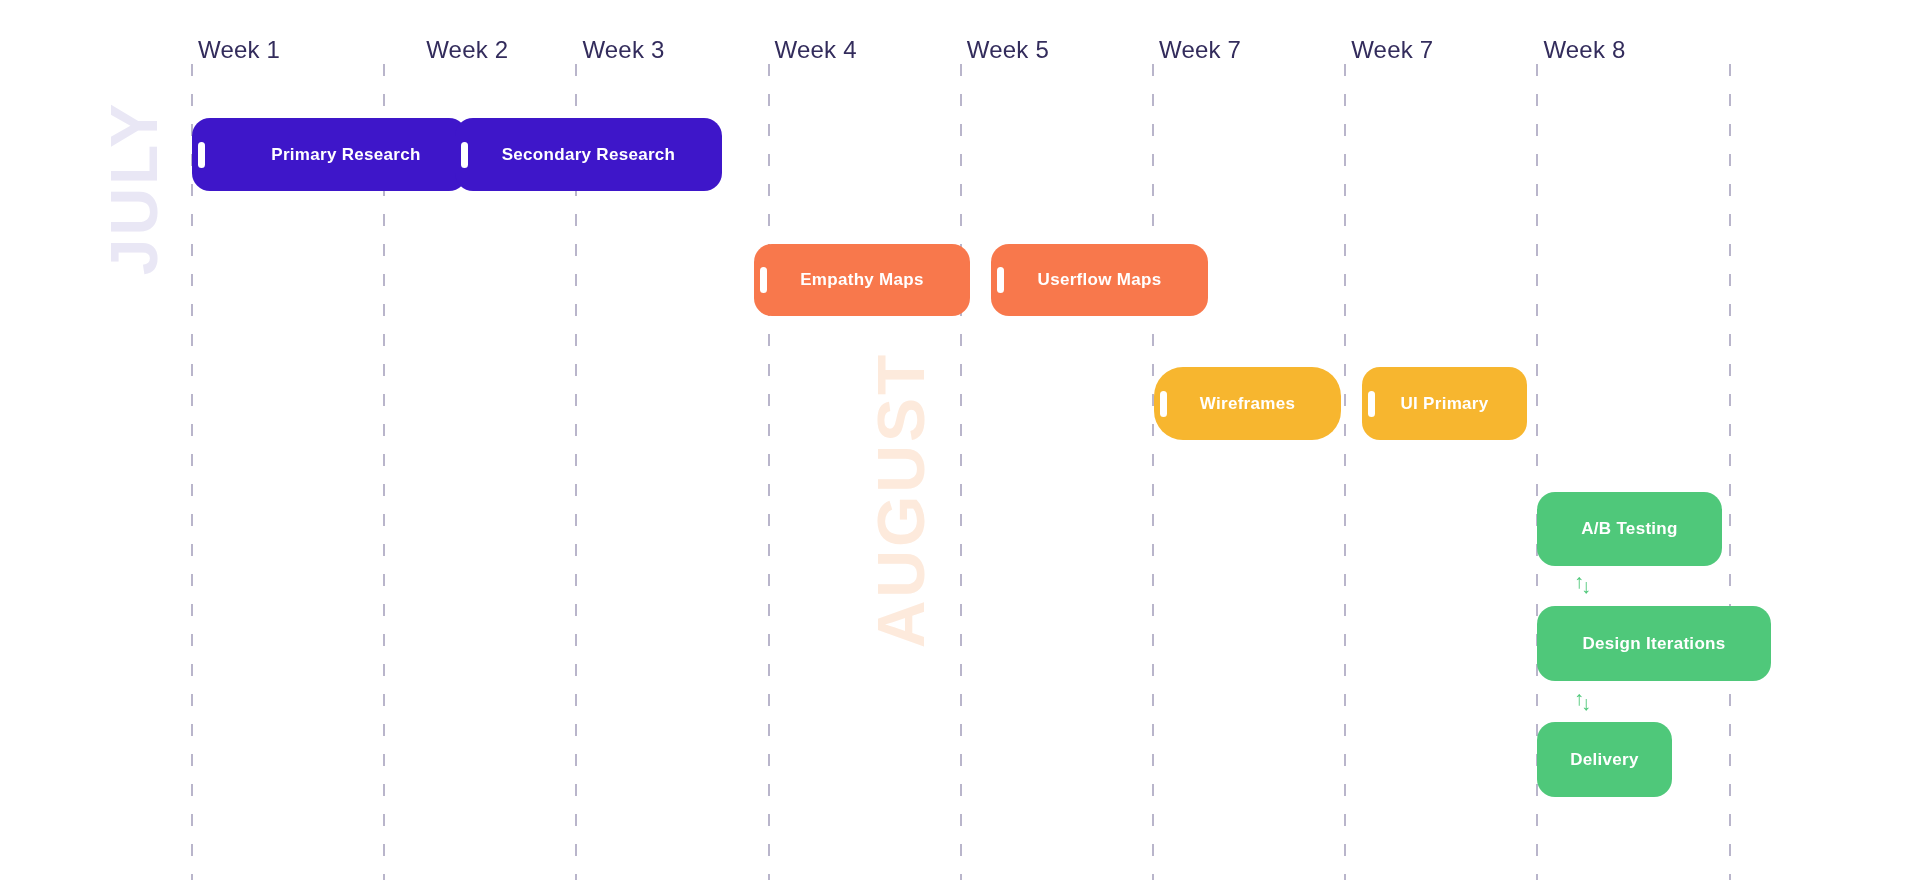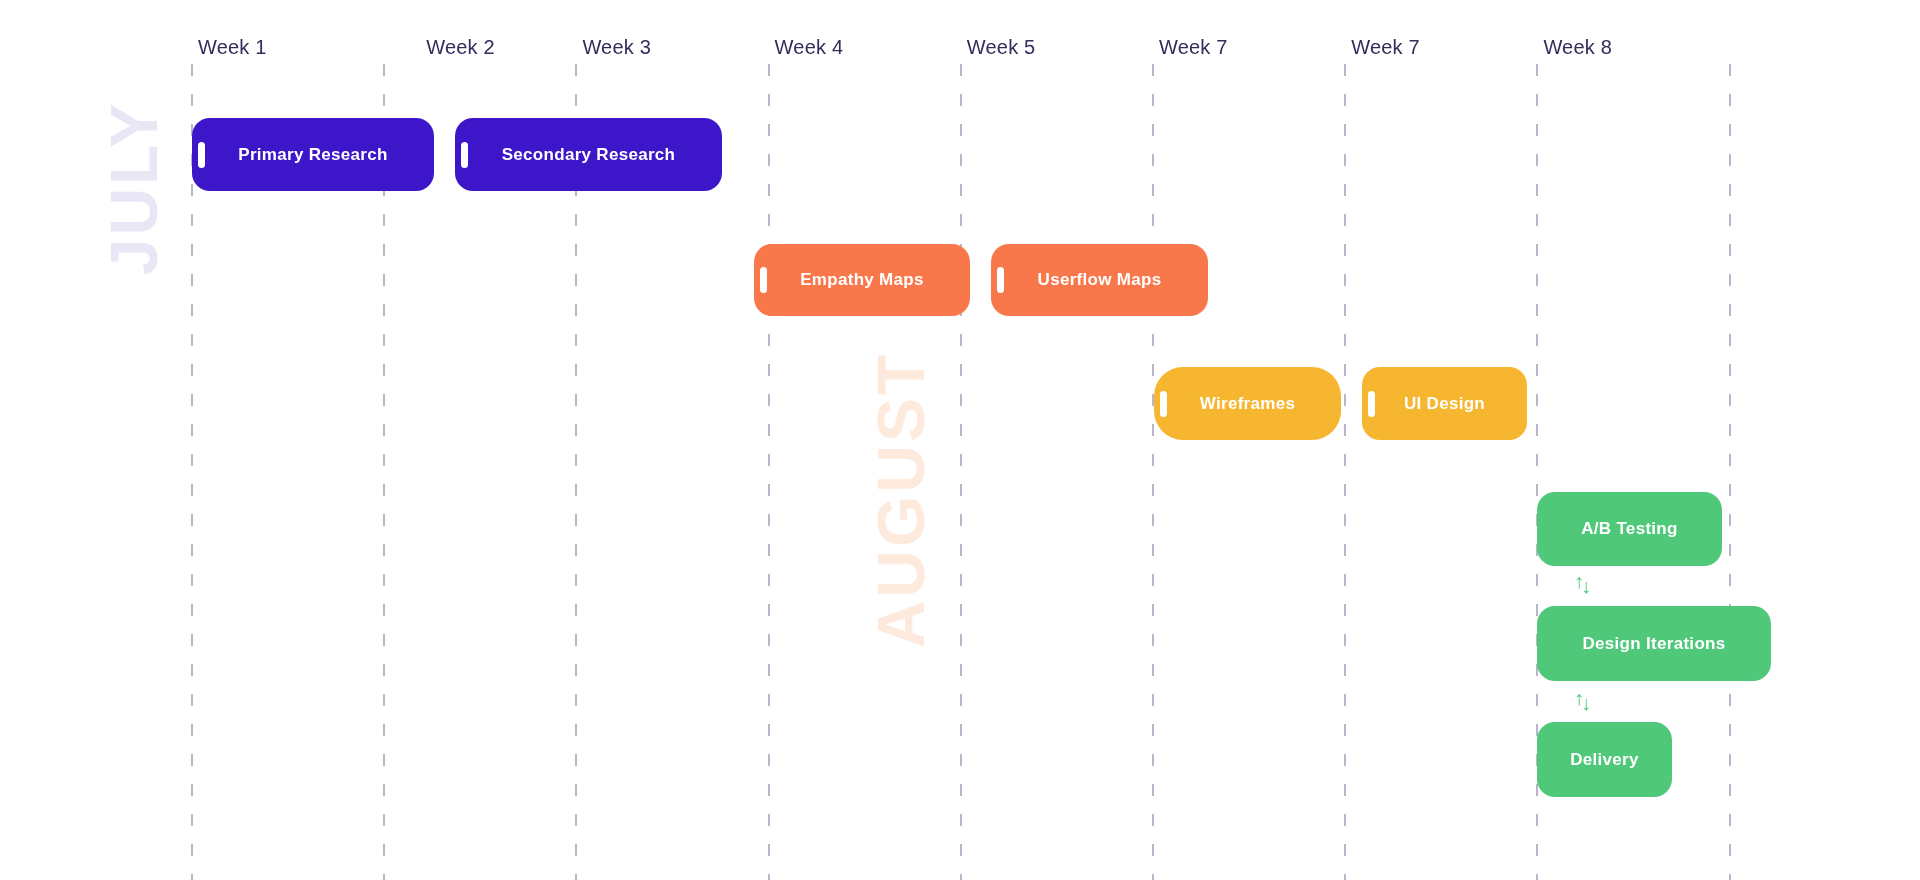--- a/index.html
+++ b/index.html
@@ -24,21 +24,21 @@
       to bottom,
       var(--dash-color) 0px,
       var(--dash-color) 12px,
       transparent 12px,
       transparent 30px
     );
   }
   .week-label {
     position: absolute;
     top: 36px;
-    font-size: 20px;
+    font-size: 24px;
     font-weight: 400;
     letter-spacing: 0.2px;
     white-space: nowrap;
   }
   .month-watermark {
     position: absolute;
     transform: translate(-50%, -50%) rotate(-90deg);
     font-size: 66px;
     font-weight: 700;
     letter-spacing: 3px;
@@ -98,21 +98,21 @@
     <div class="week-label" style="left: 966.8px; top: 36px; color: rgb(51, 44, 92);">Week 5</div>
     <div class="gridline" style="left: 1152px; --dash-color: #b9b5cb;"></div>
     <div class="week-label" style="left: 1159px; top: 36px; color: rgb(51, 44, 92);">Week 7</div>
     <div class="gridline" style="left: 1344.2px; --dash-color: #b9b5cb;"></div>
     <div class="week-label" style="left: 1351.2px; top: 36px; color: rgb(51, 44, 92);">Week 7</div>
     <div class="gridline" style="left: 1536.4px; --dash-color: #b9b5cb;"></div>
     <div class="week-label" style="left: 1543.4px; top: 36px; color: rgb(51, 44, 92);">Week 8</div>
     <div class="gridline" style="left: 1728.6px; --dash-color: #b9b5cb;"></div>
     <div class="month-watermark" style="left: 134px; top: 188px; color: rgb(233, 231, 245);">JULY</div>
     <div class="month-watermark" style="left: 901px; top: 500px; color: rgb(253, 234, 220);">AUGUST</div>
-    <div class="task-bar" style="left: 192px; top: 118px; width: 242px; height: 73px; background: rgb(62, 22, 201);">
+    <div class="task-bar" style="left: 192px; top: 118px; width: 242px; height: 73px; background: rgb(62, 22, 201); padding-left: 33px;">
       <span class="drag-handle"></span>
       <span>Primary Research</span>
     </div>
     <div class="task-bar" style="left: 455px; top: 118px; width: 267px; height: 73px; background: rgb(62, 22, 201);">
       <span class="drag-handle"></span>
       <span>Secondary Research</span>
     </div>
     <div class="task-bar" style="left: 991px; top: 244px; width: 217px; height: 72px; background: rgb(248, 120, 76);">
       <span class="drag-handle"></span>
       <span>Userflow Maps</span>
@@ -120,21 +120,21 @@
     <div class="task-bar" style="left: 754px; top: 244px; width: 216px; height: 72px; background: rgb(248, 120, 76);">
       <span class="drag-handle"></span>
       <span>Empathy Maps</span>
     </div>
     <div class="task-bar" style="left: 1154px; top: 367px; width: 187px; height: 73px; background: rgb(247, 182, 47); border-radius: 29px;">
       <span class="drag-handle"></span>
       <span>Wireframes</span>
     </div>
     <div class="task-bar" style="left: 1362px; top: 367px; width: 165px; height: 73px; background: rgb(247, 182, 47);">
       <span class="drag-handle"></span>
-      <span>UI Design</span>
+      <span>UI Primary</span>
     </div>
     <div class="task-bar" style="left: 1537px; top: 492px; width: 185px; height: 74px; background: rgb(79, 200, 122);">
       <span>A/B Testing</span>
     </div>
     <div class="task-bar" style="left: 1537px; top: 606px; width: 234px; height: 75px; background: rgb(79, 200, 122);">
       <span>Design Iterations</span>
     </div>
     <div class="task-bar" style="left: 1537px; top: 722px; width: 135px; height: 75px; background: rgb(79, 200, 122);">
       <span>Delivery</span>
     </div>

